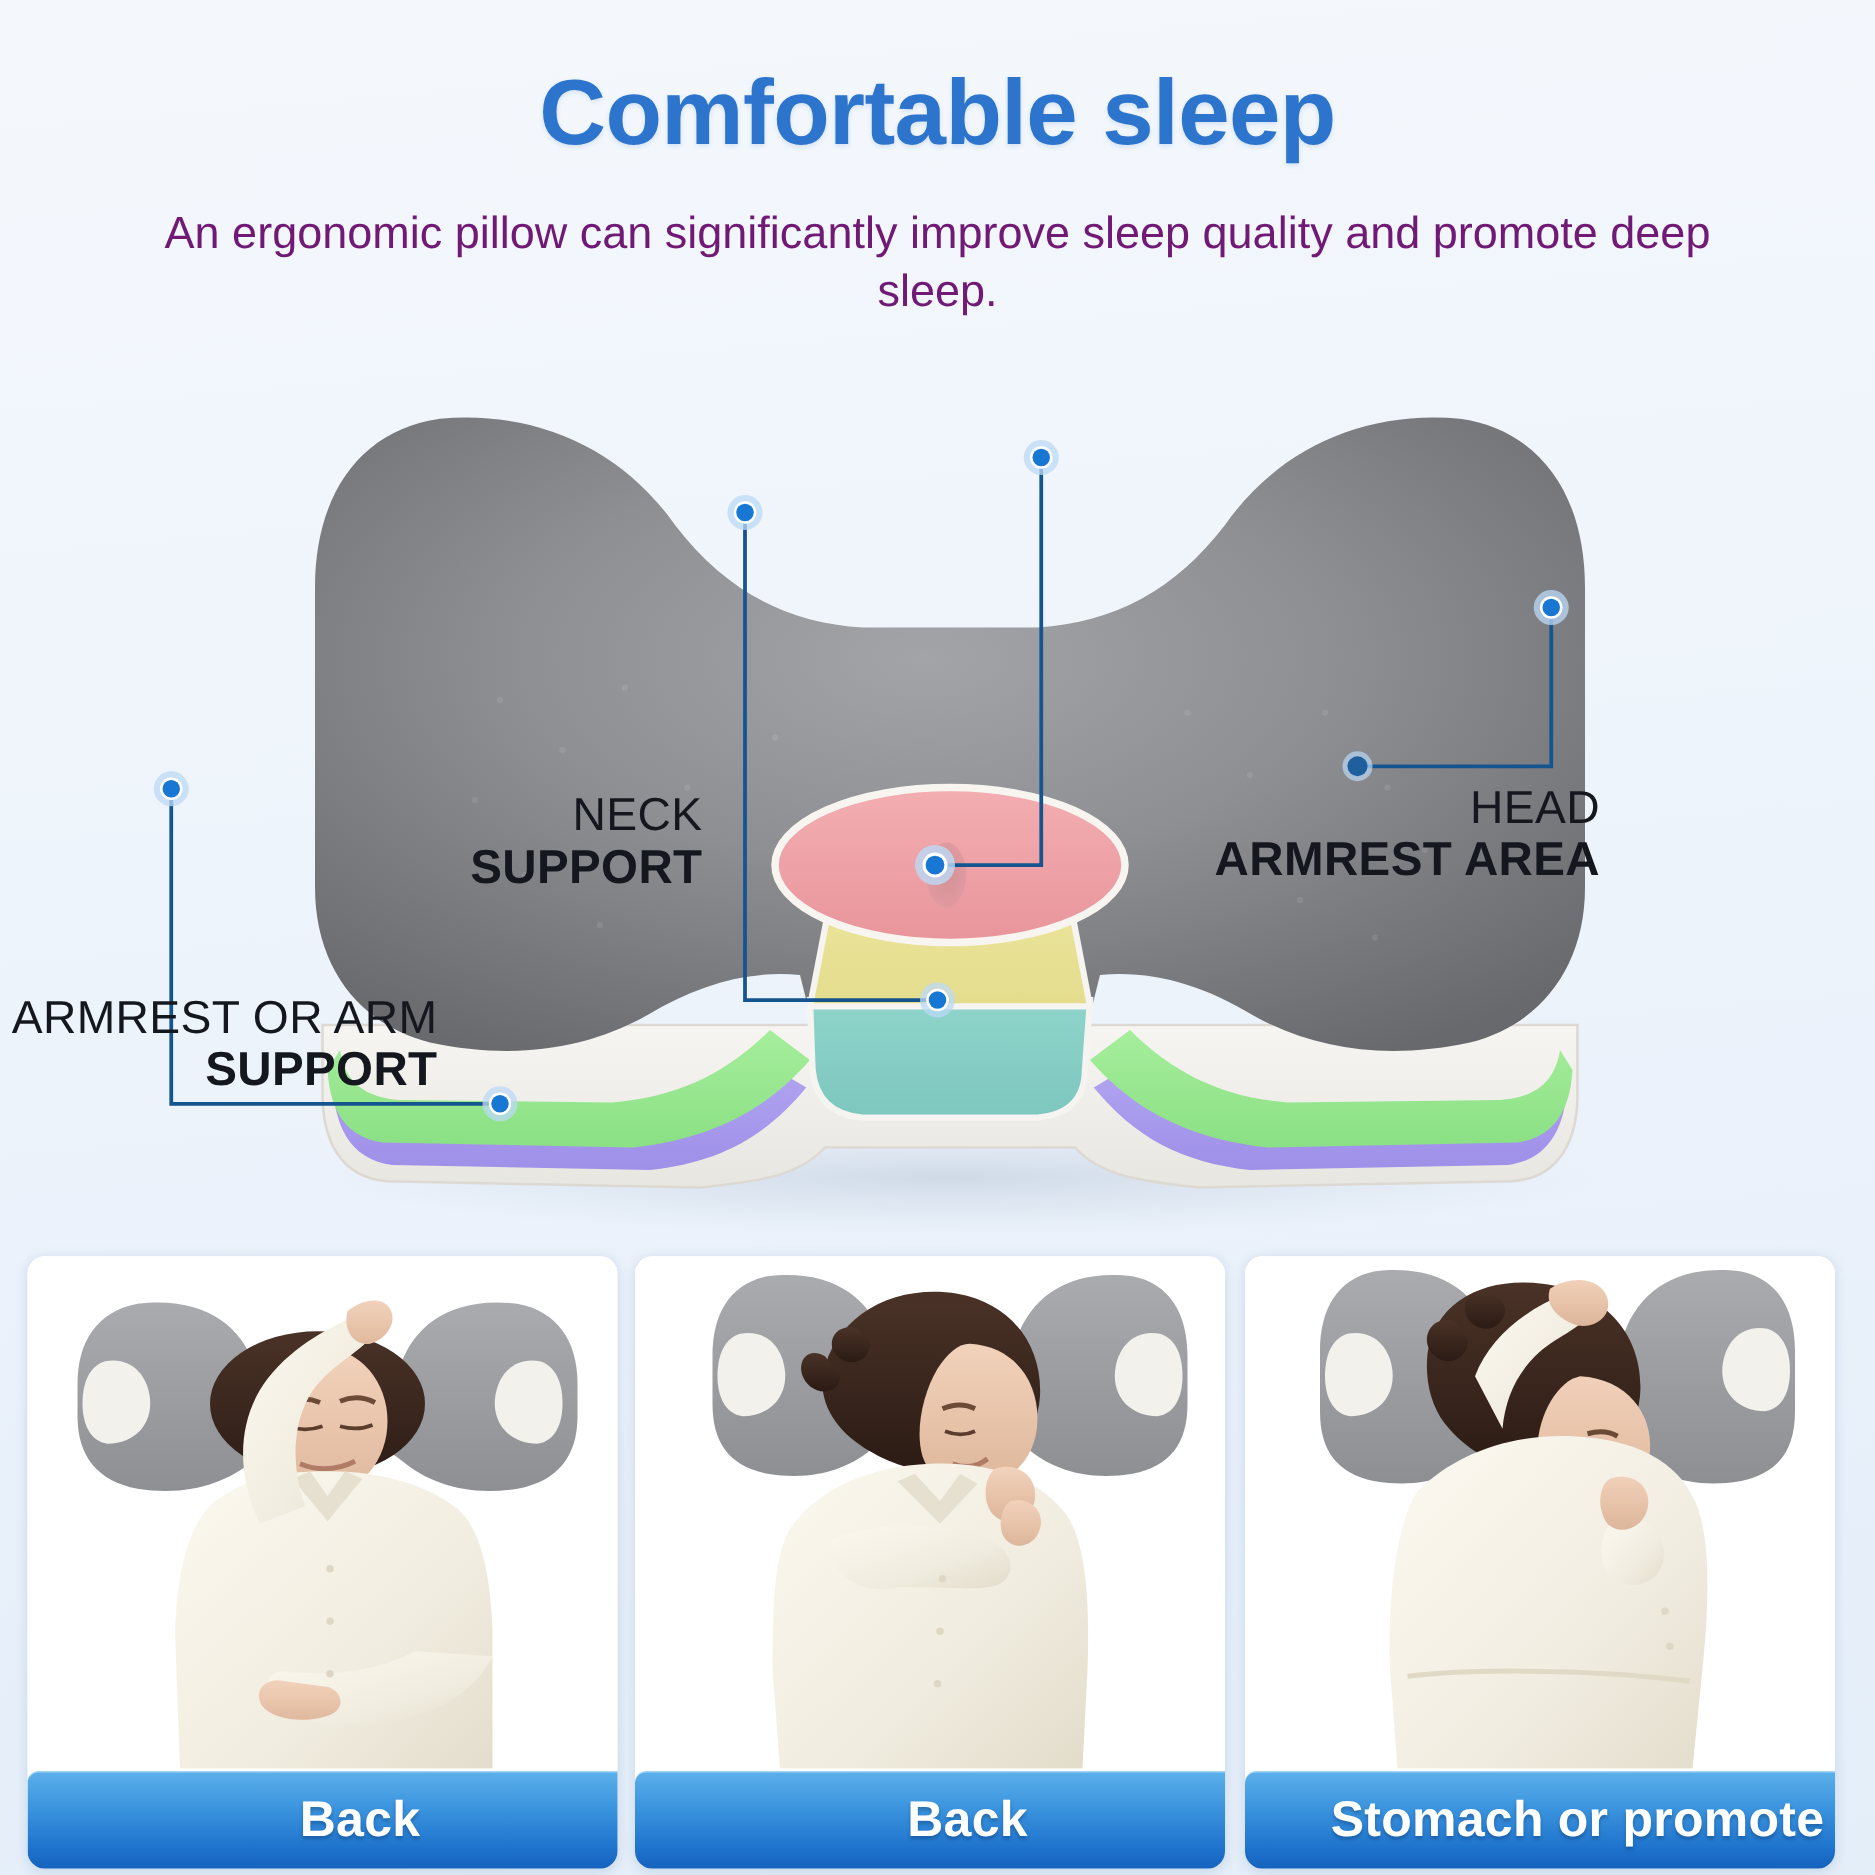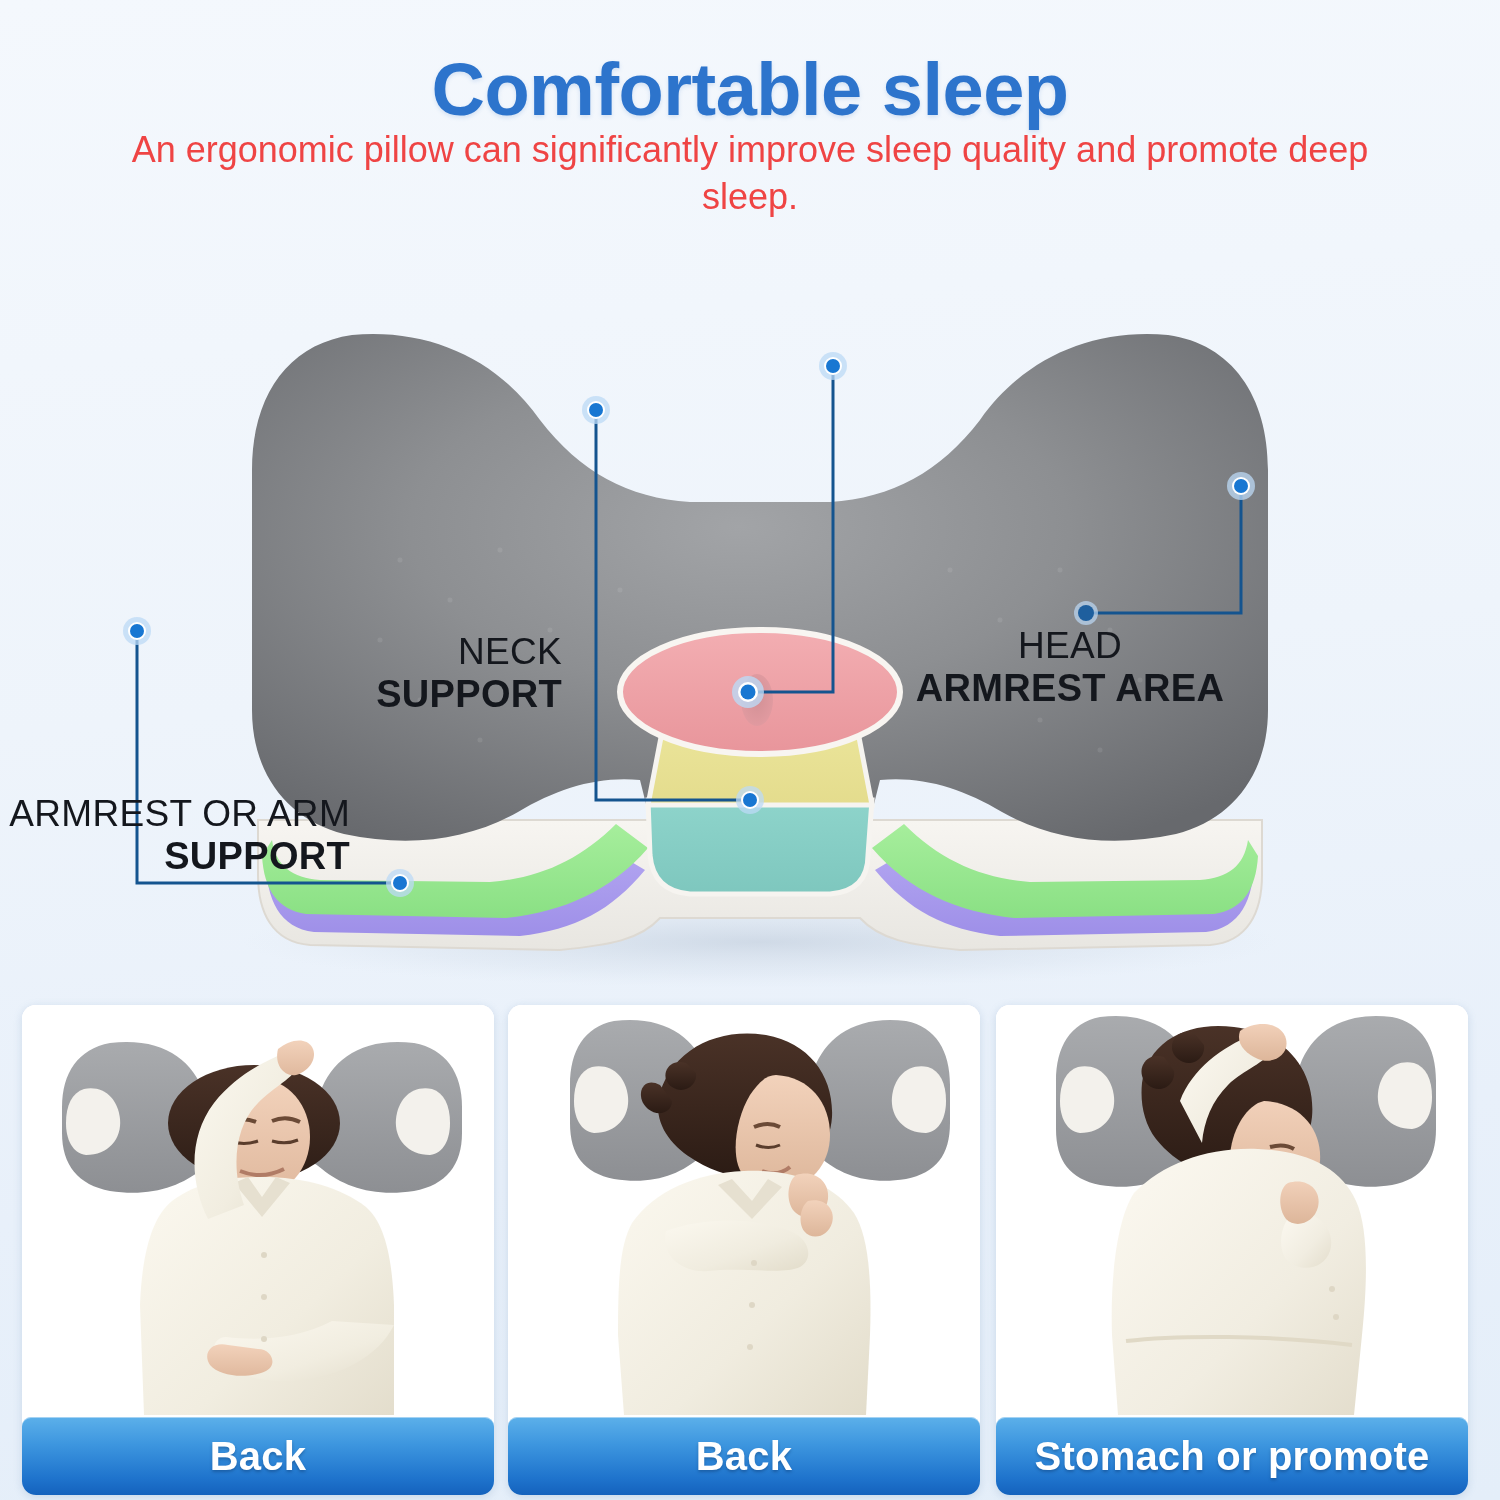--- a/index.html
+++ b/index.html
@@ -11,35 +11,35 @@
   }
 
   
   .header{position:absolute;left:0;top:0;width:1500px;text-align:center;}
   .title{
     font-size:74px;font-weight:bold;color:#2d74cc;letter-spacing:-0.5px;
     margin:0;padding-top:52px;line-height:1.02;
     text-shadow:0 2px 4px rgba(60,120,200,.18);
   }
   .subtitle{
-    font-size:36px;color:#ef4444;line-height:1.30;margin:0 auto 0 auto;
+    font-size:36px;color:#701a75;line-height:1.30;margin:36px auto 0 auto;
     max-width:1300px;font-weight:400;
   }
 
   
   .hero{position:absolute;left:0;top:300px;width:1500px;height:700px;}
   .hero svg{position:absolute;left:0;top:0;}
 
   
   .callout{position:absolute;color:#14171d;line-height:1.14;}
   .callout .l1{font-size:37px;font-weight:400;letter-spacing:.3px;display:block;}
   .callout .l2{font-size:38px;font-weight:bold;letter-spacing:.3px;display:block;}
   .co-armrest{left:0px;top:493px;width:350px;text-align:right;}
   .co-neck{left:330px;top:331px;width:232px;text-align:right;}
-  .co-head{left:860px;top:325px;width:420px;text-align:center;}
+  .co-head{left:860px;top:325px;width:420px;text-align:right;}
   .co-shoulder{left:1265px;top:436px;width:235px;text-align:left;}
 
   
   .cervical{
     position:absolute;left:640px;top:865px;width:210px;text-align:center;
     font-size:33px;font-weight:bold;color:#1b1f27;line-height:1.30;
     letter-spacing:.4px;
   }
 
   
@@ -53,20 +53,21 @@
   .photo{position:absolute;left:0;top:0;width:472px;height:410px;background:#fff;overflow:hidden;}
   .photo svg{position:absolute;left:0;top:0;}
   .cardlabel{
     position:absolute;left:0;bottom:0;width:472px;height:78px;
     background:linear-gradient(180deg,#5cb0ea 0%,#3d96df 35%,#1f74cd 78%,#1462bd 100%);
     border-radius:9px;
     display:flex;align-items:center;justify-content:center;
     color:#ffffff;font-size:40px;font-weight:bold;letter-spacing:.2px;
     text-shadow:0 2px 3px rgba(10,50,100,.38);
     box-shadow:inset 0 1px 0 rgba(255,255,255,.45);
+    padding-left:30px;
   }
 </style>
 </head>
 <body>
 
 <div class="header">
   <h1 class="title">Comfortable sleep</h1>
   <p class="subtitle">An ergonomic pillow can significantly improve sleep quality and promote deep sleep.</p>
 </div>
 

